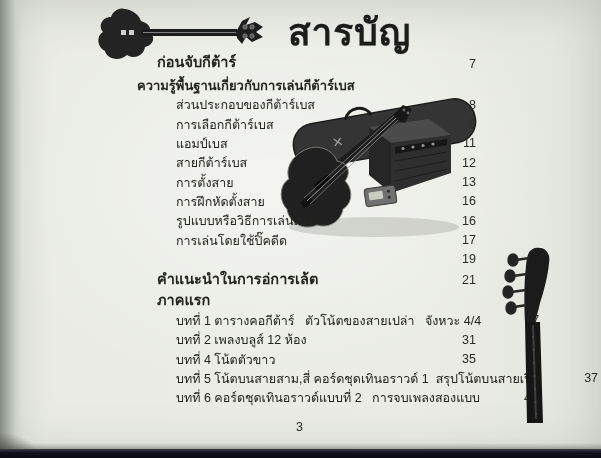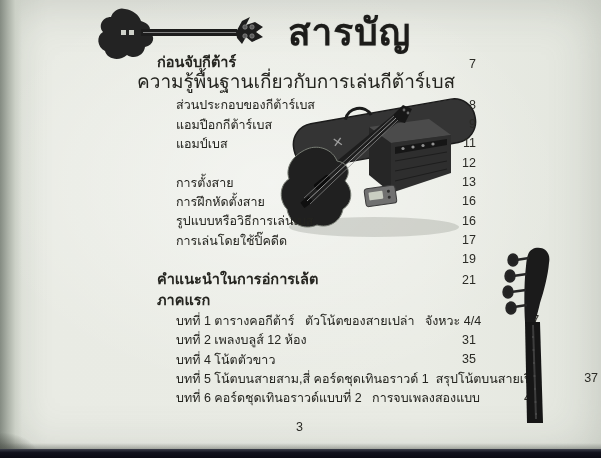--- a/index.html
+++ b/index.html
@@ -37,21 +37,21 @@
   }
 
   
   .toc{
     position:absolute;left:136px;top:52px;width:340px;z-index:4;color:#24241f;
   }
   .row{display:flex;align-items:flex-end;}
   .row .label{white-space:pre;line-height:1.35;}
   .row .pagenum{margin-left:auto;width:36px;text-align:right;font-size:12.5px;color:#2b2b26;line-height:1.4;}
   .row.header{height:21px;font-size:14.5px;font-weight:bold;padding-left:21px;}
-  .row.header-wide{height:22px;font-size:19px;font-weight:normal;padding-left:1px;}
+  .row.header-wide{height:22px;font-size:13px;font-weight:bold;padding-left:1px;}
   .row.item{height:19.3px;font-size:12.5px;padding-left:40px;gap:44px;}
   .row.header .pagenum,.row.header-wide .pagenum{font-weight:normal;}
 
   .footer-num{
     position:absolute;left:296px;top:420px;z-index:5;
     font-size:12.5px;color:#2b2b26;
   }
 
   .art{position:absolute;z-index:1;}
   .art.top-guitar{left:95px;top:4px;z-index:5;}
@@ -154,28 +154,29 @@
     </div>
       <div class="row header-wide">
       <span class="label">ความรู้พื้นฐานเกี่ยวกับการเล่นกีต้าร์เบส</span>
       <span class="pagenum"></span>
     </div>
       <div class="row item">
       <span class="label">ส่วนประกอบของกีต้าร์เบส</span>
       <span class="pagenum">8</span>
     </div>
       <div class="row item">
-      <span class="label">แอมปือกกีต้าร์เบส</span>
+      <span class="label">การเลือกกีต้าร์เบส</span>
       <span class="pagenum">9</span>
     </div>
       <div class="row item">
       <span class="label">แอมป์เบส</span>
       <span class="pagenum">11</span>
     </div>
       <div class="row item">
+      <span class="label">สายกีต้าร์เบส</span>
       <span class="pagenum">12</span>
     </div>
       <div class="row item">
       <span class="label">การตั้งสาย</span>
       <span class="pagenum">13</span>
     </div>
       <div class="row item">
       <span class="label">การฝึกหัดตั้งสาย</span>
       <span class="pagenum">16</span>
     </div>

